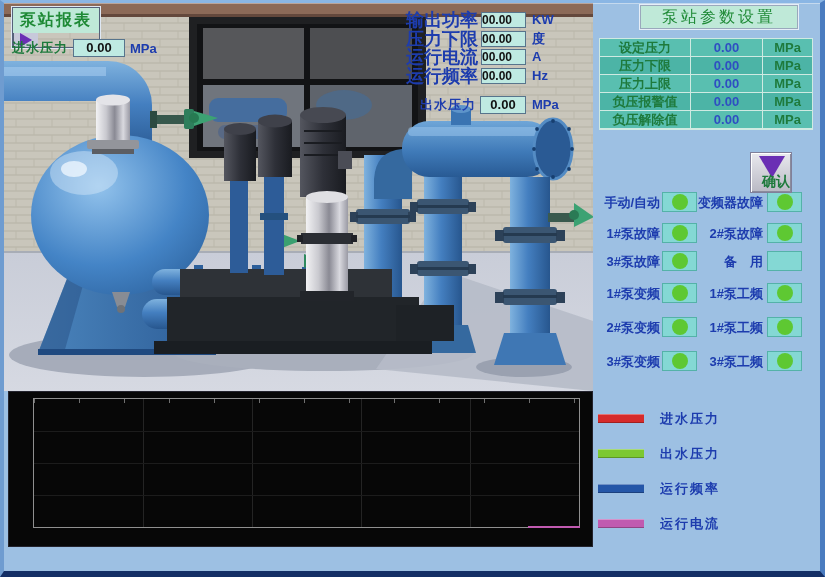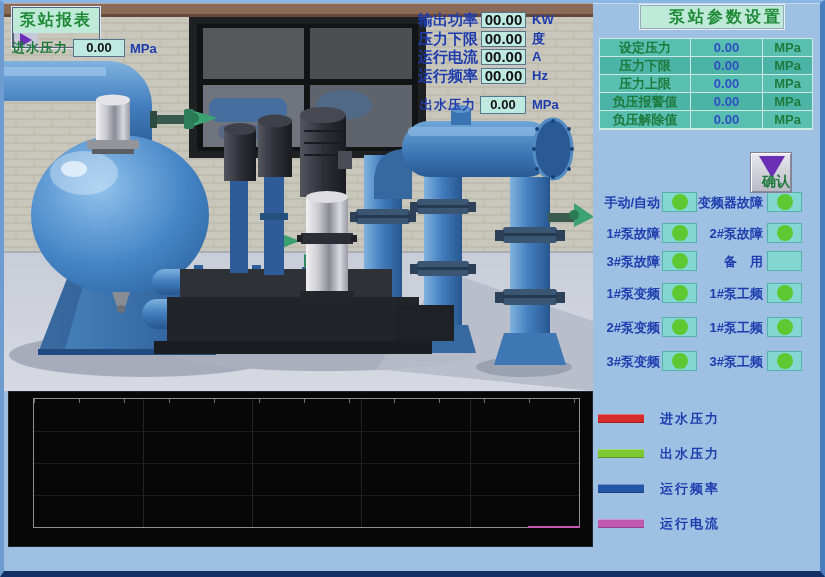--- a/index.html
+++ b/index.html
@@ -30,36 +30,36 @@
     color:#111;font-weight:bold;font-size:13px;text-align:center;line-height:16px;}
   .unit{color:#1d3cae;font-weight:bold;font-size:13px;margin-left:5px;}
 
   .metrics{position:absolute;left:400px;top:12px;width:190px;height:80px;z-index:10;}
   .m-row{position:absolute;left:0;width:190px;height:16px;}
   .m-row:nth-child(1){top:0;}
   .m-row:nth-child(2){top:19px;}
   .m-row:nth-child(3){top:37px;}
   .m-row:nth-child(4){top:56px;}
   .m-label{position:absolute;left:0;width:78px;text-align:right;color:#1d3cae;
-    font-weight:bold;font-size:15px;line-height:16px;}
+    font-weight:bold;font-size:18px;line-height:16px;}
   .m-box{position:absolute;left:81px;top:0;width:45px;height:16px;background:#bfeae2;
-    border:1px solid #57748c;color:#111;font-weight:bold;font-size:15px;text-align:center;line-height:14px;}
+    border:1px solid #57748c;color:#111;font-weight:bold;font-size:12px;text-align:left;line-height:14px;}
   .m-unit{position:absolute;left:132px;color:#1d3cae;font-weight:bold;font-size:13px;line-height:16px;}
   .outlet{position:absolute;left:400px;top:96px;width:190px;height:18px;z-index:10;}
   .o-label{position:absolute;left:0;width:76px;text-align:right;color:#1d3cae;
     font-weight:bold;font-size:13px;line-height:18px;letter-spacing:1px;}
   .o-box{position:absolute;left:80px;top:0;width:46px;height:18px;background:#bfeae2;
     border:1px solid #57748c;color:#111;font-weight:bold;font-size:13px;text-align:center;line-height:16px;}
   .o-unit{position:absolute;left:132px;color:#1d3cae;font-weight:bold;font-size:13px;line-height:18px;}
 
   
-  .panel-title{position:absolute;left:640px;top:5px;width:144px;height:24px;
+  .panel-title{position:absolute;left:640px;top:5px;width:158px;height:24px;
     background:#bfe9d8;border:1px solid #9aa8bc;box-shadow:0 0 0 1px #e6eef8;
-    color:#1f8a36;font-weight:bold;font-size:16px;letter-spacing:3px;
-    text-align:right;line-height:22px;z-index:10;}
+    color:#1f8a36;font-weight:normal;font-size:16px;letter-spacing:3px;
+    text-align:center;line-height:22px;z-index:10;}
   .ptable{position:absolute;left:599px;top:38px;width:214px;border:1px solid #cfeae2;z-index:10;}
   .t-row{display:flex;height:18px;}
   .t-row.t-head{height:21px;background:#71cabb;}
   .t-row:nth-child(even):not(.t-head){background:#4cb4a6;}
   .t-row:nth-child(odd):not(.t-head){background:#59bfb0;}
   .t-cell{border-right:1px solid #cfeae2;border-bottom:1px solid #cfeae2;
     font-weight:bold;font-size:13px;text-align:center;overflow:hidden;}
   .t-cell:last-child{border-right:none;}
   .t-head .t-cell{color:#8b2a8b;line-height:20px;}
   .t-row:not(.t-head) .t-cell{line-height:17px;}

